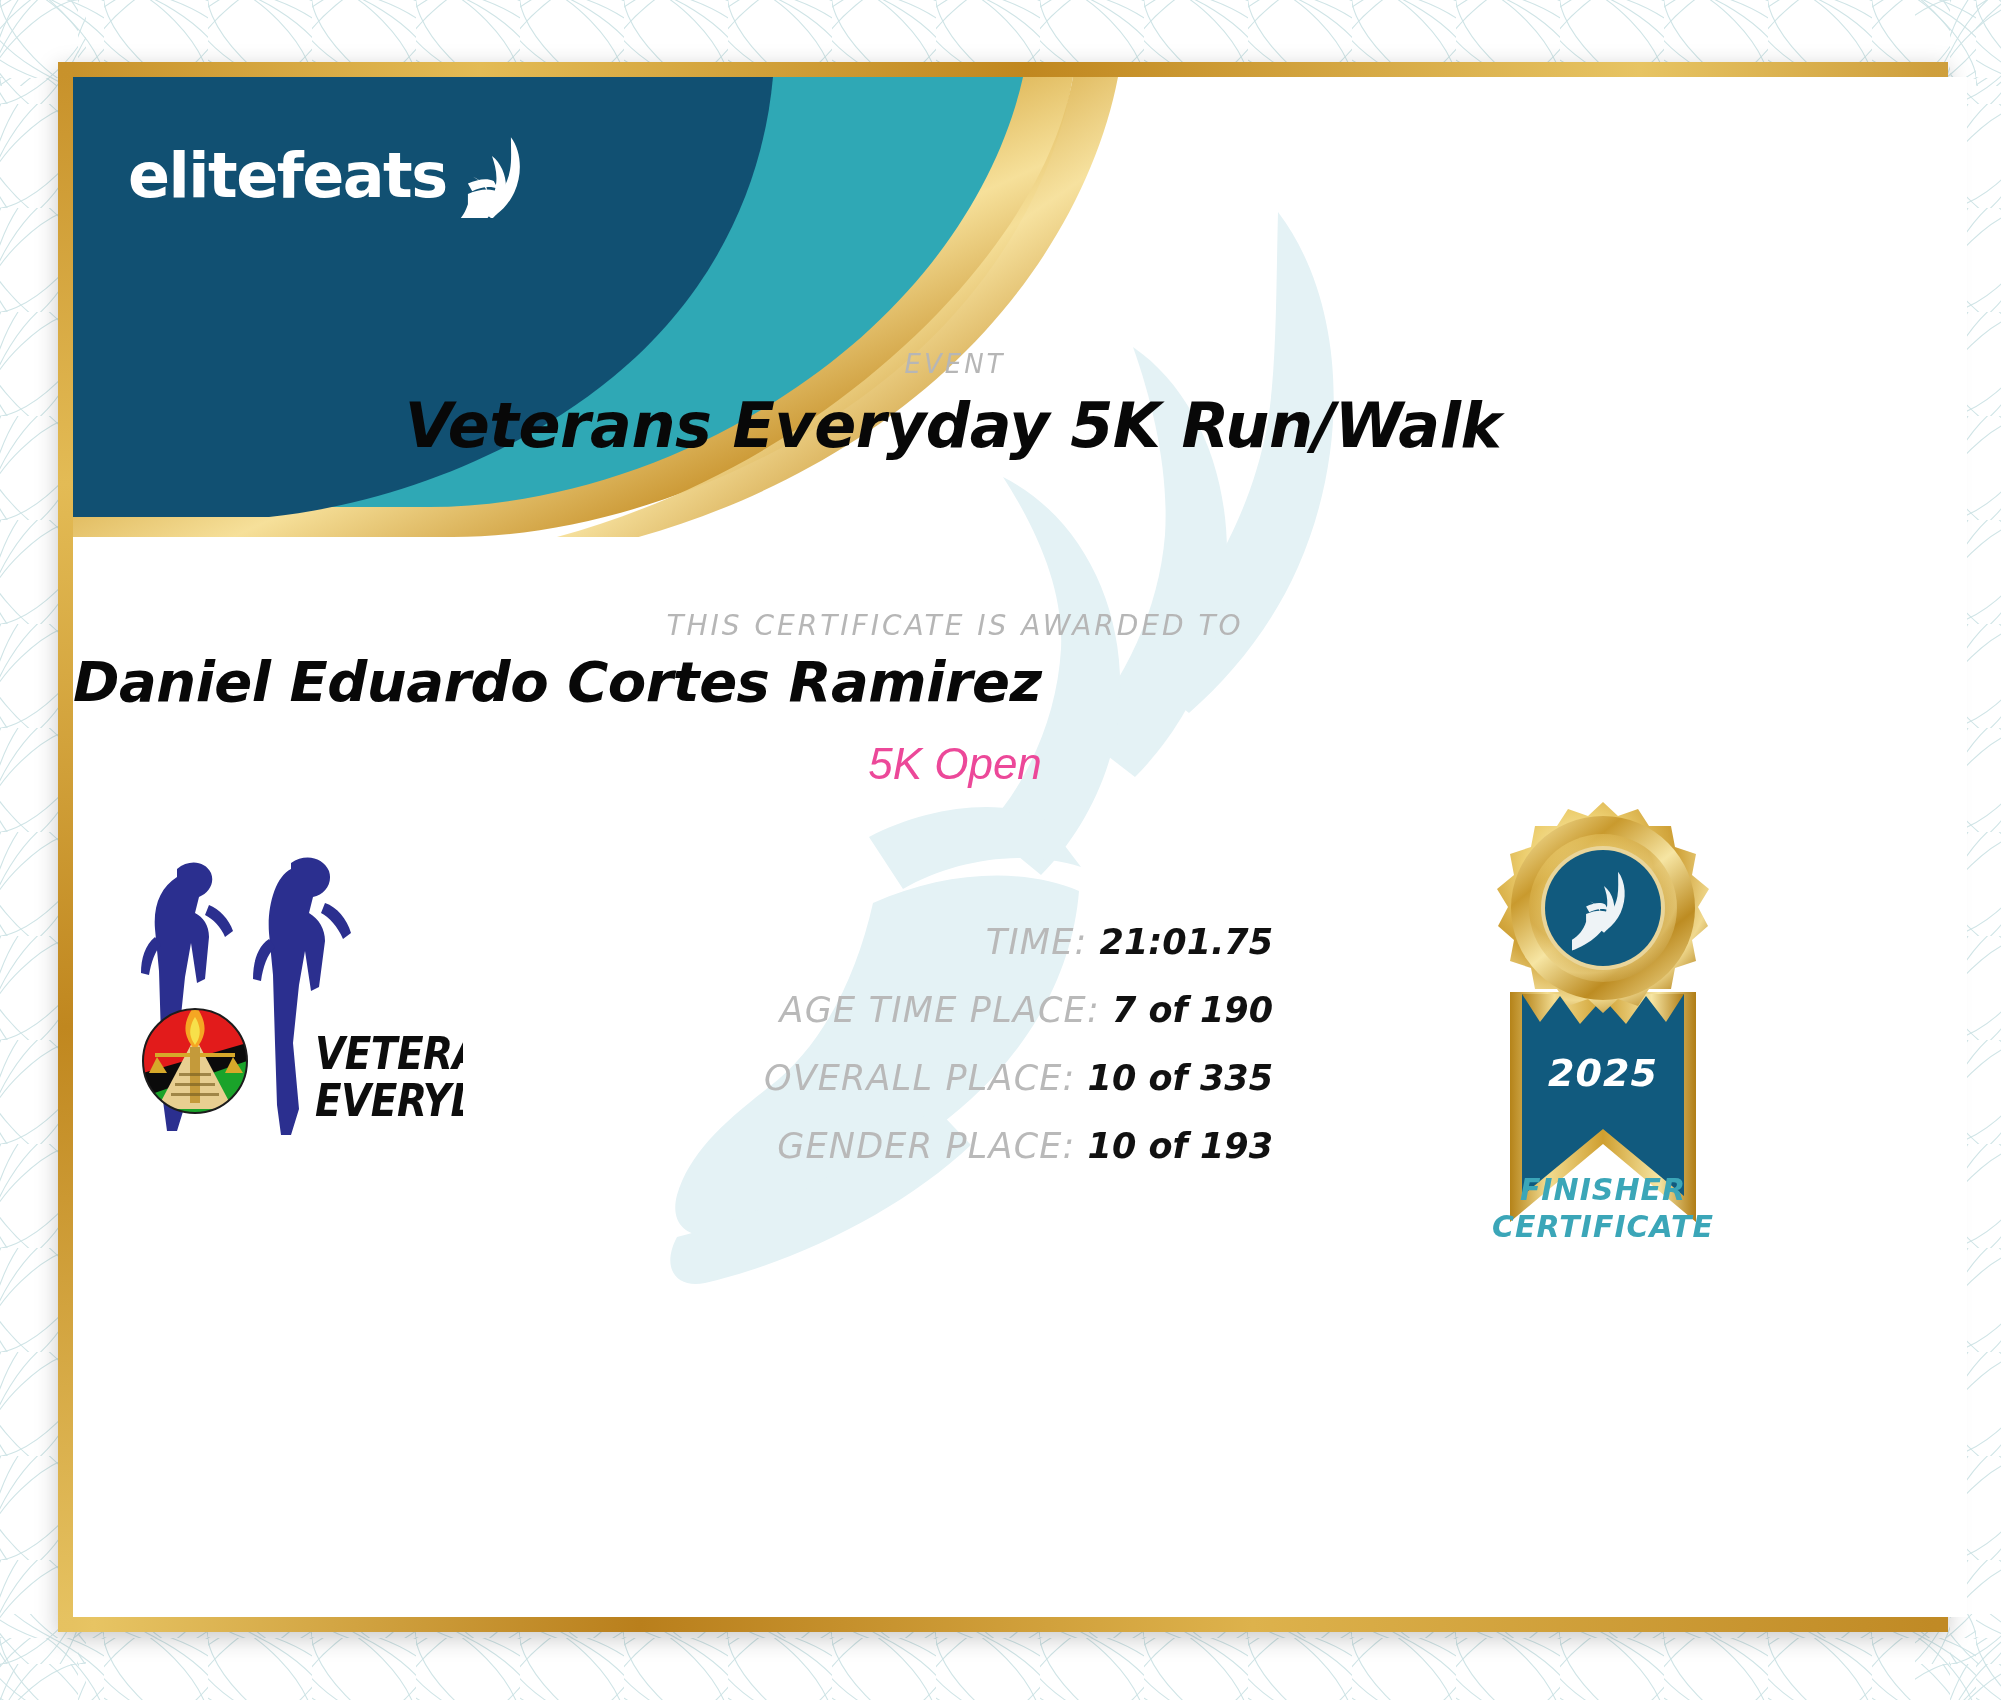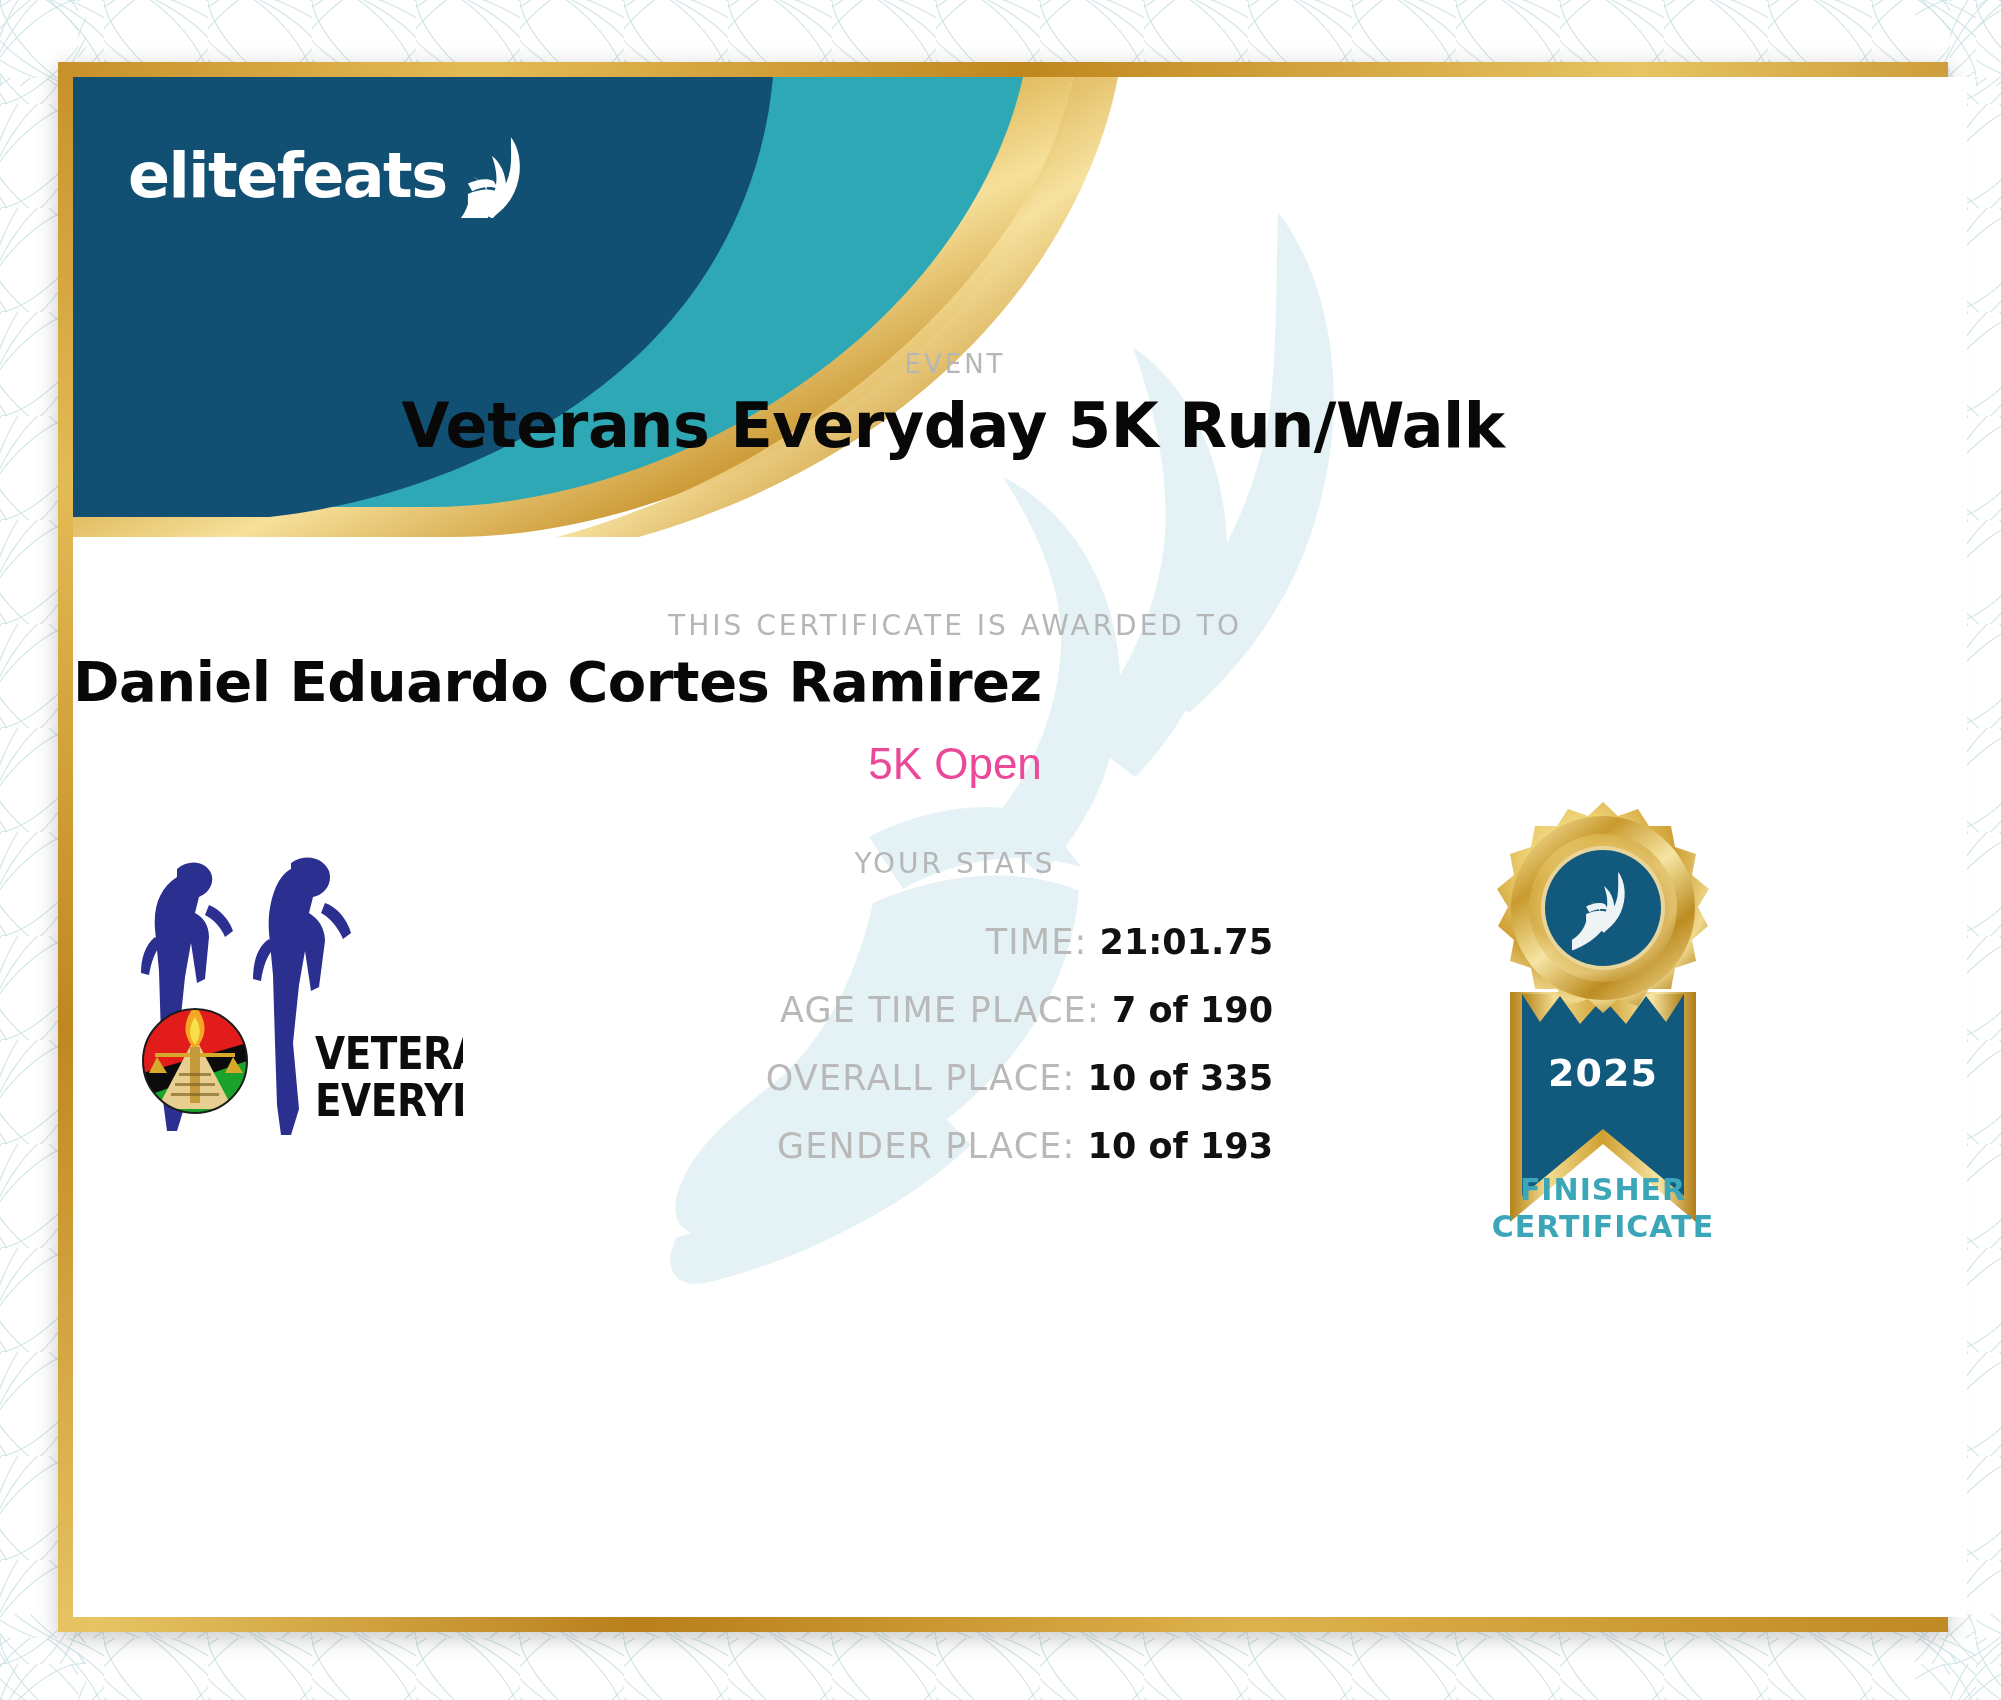--- a/index.html
+++ b/index.html
@@ -98,20 +98,21 @@
     opacity: 1;
     pointer-events: none;
   }
 
   
   .content {
     position: absolute;
     left: 0; top: 0;
     width: 1764px;
     height: 1540px;
+    font-style: italic;
   }
 
   .label-sm {
     font-family: "DejaVu Sans", sans-serif;
     color: #b6b6b6;
     letter-spacing: 3px;
     font-size: 26px;
     text-align: center;
     font-weight: 400;
   }
@@ -320,21 +321,20 @@
 
     <div class="content">
 
       <div class="label-sm event-label">EVENT</div>
       <div class="event-title">Veterans Everyday 5K Run/Walk</div>
 
       <div class="label-sm awarded-label">THIS CERTIFICATE IS AWARDED TO</div>
       <div class="recipient">Daniel Eduardo Cortes Ramirez</div>
       <div class="division">5K Open</div>
 
-      <div class="label-sm stats-label">YOUR STATS</div>
 
       <div class="stats-table">
         <div class="stat-row">
           <span class="stat-key">TIME:</span>
           <span class="stat-val">21:01.75</span>
         </div>
         <div class="stat-row">
           <span class="stat-key">AGE TIME PLACE:</span>
           <span class="stat-val">7 of 190</span>
         </div>

